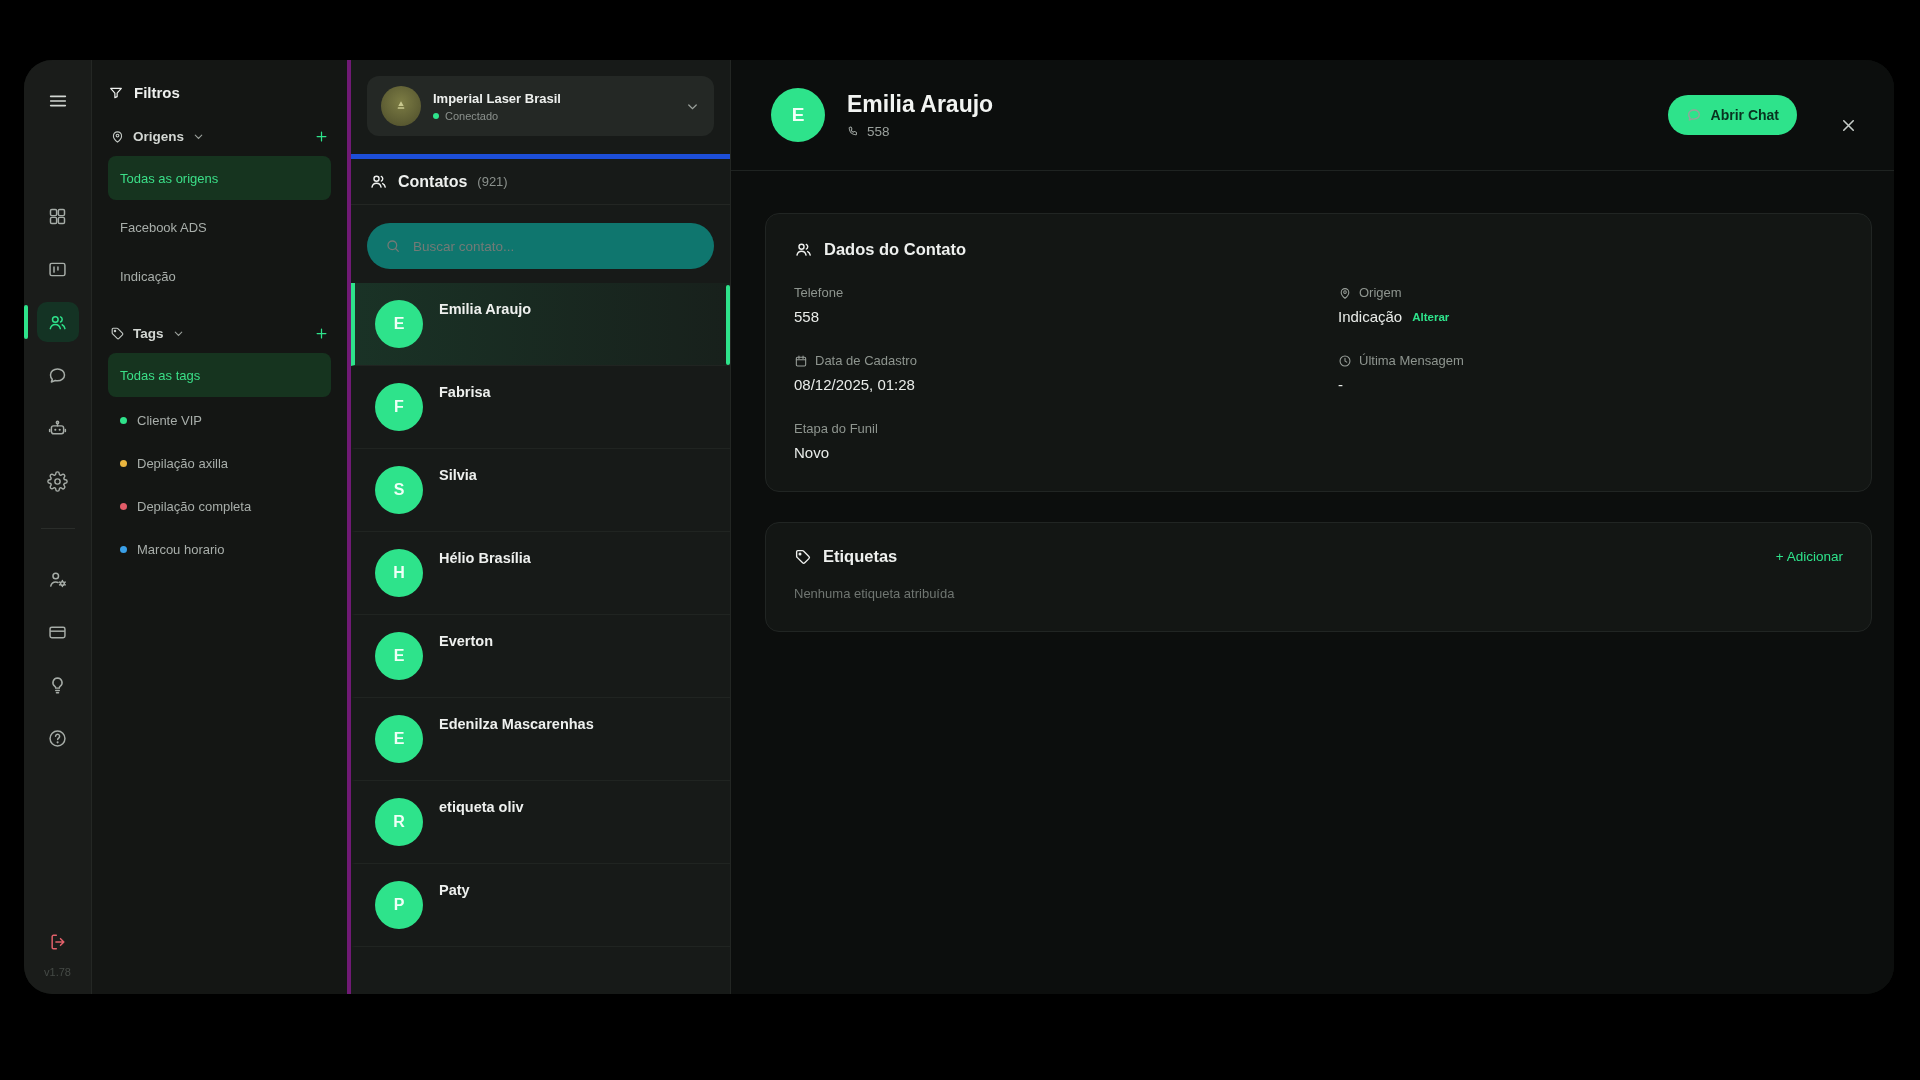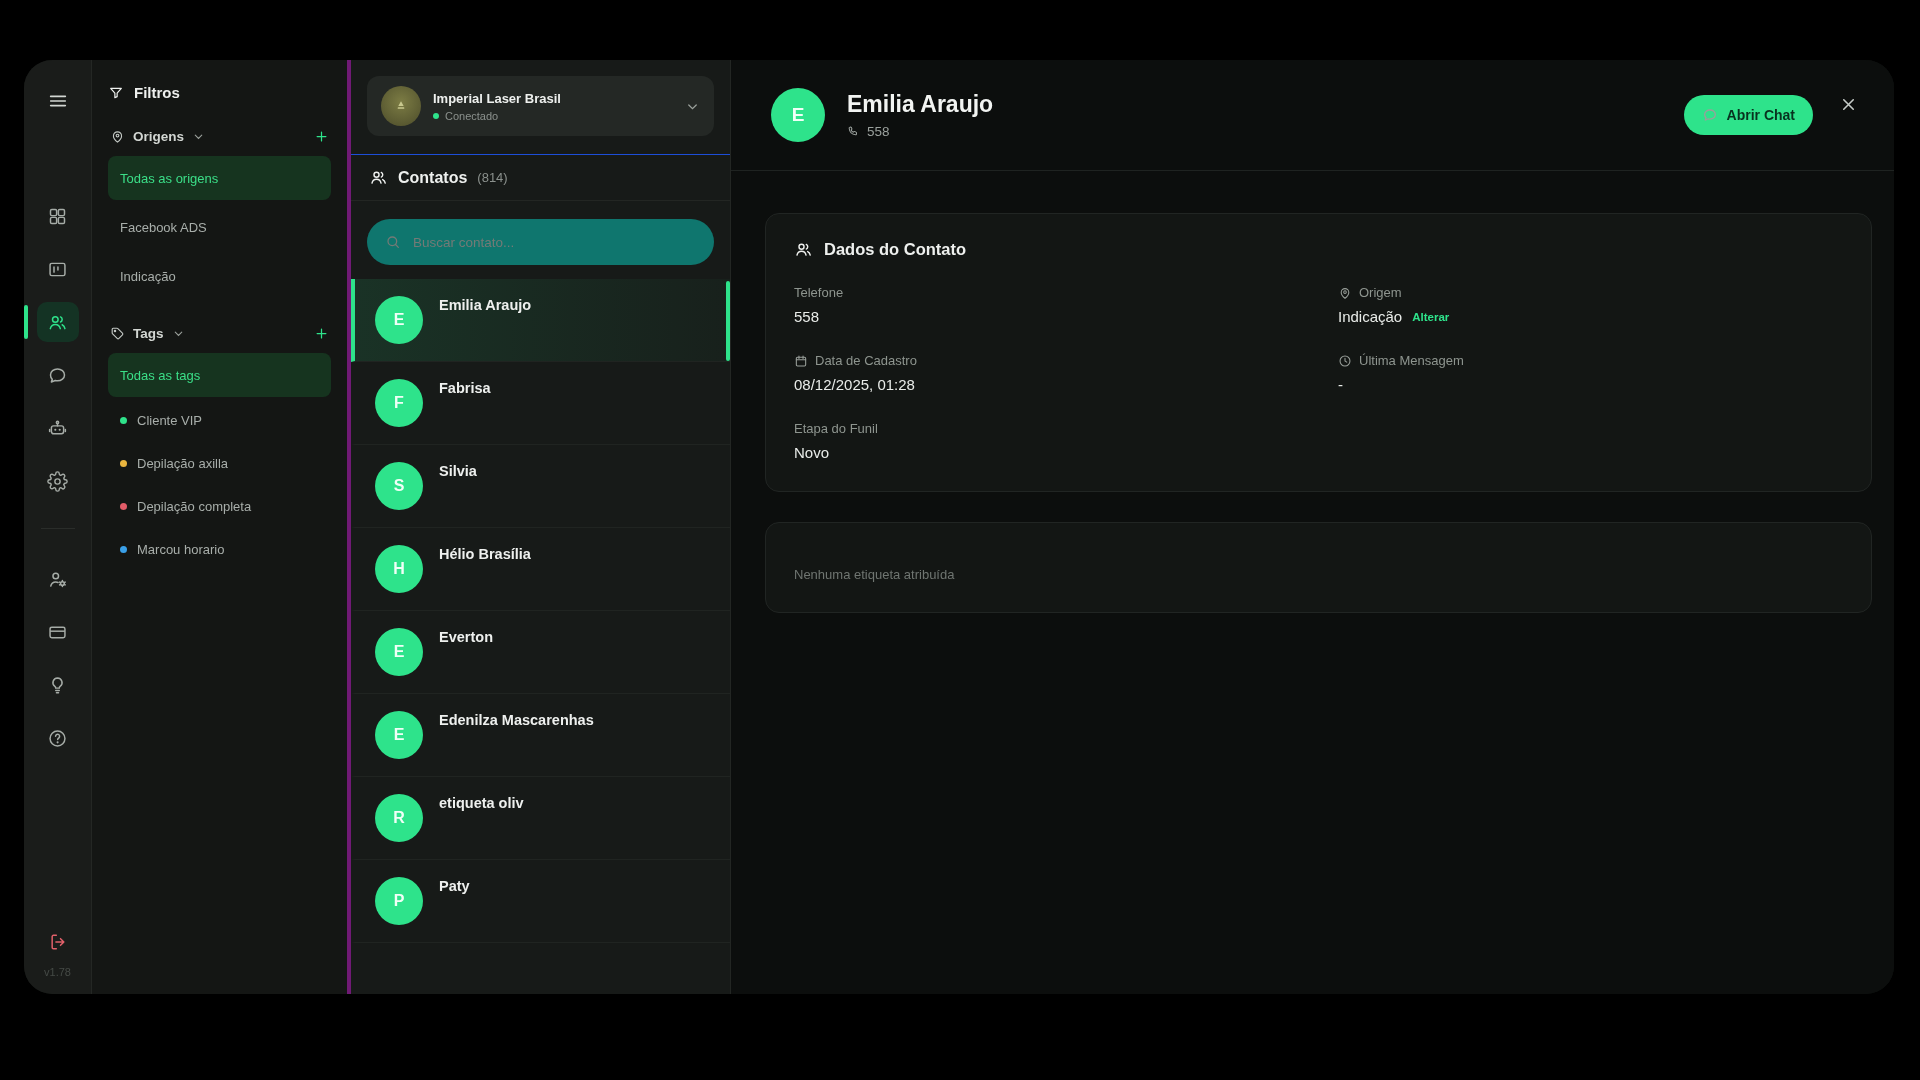--- a/index.html
+++ b/index.html
@@ -37,21 +37,21 @@
   .fitem.selected { background:#16341f; color:#3bdf88; }
   .titem { height:36px; display:flex; align-items:center; gap:10px; padding:0 12px; margin-bottom:7px;
            color:#a8aeaa; font-size:13px; cursor:pointer; }
   .dot { width:7px; height:7px; border-radius:50%; flex:0 0 7px; }
   .dot-g { background:#2fe38b; } .dot-y { background:#eab53e; }
   .dot-r { background:#e25c68; } .dot-b { background:#3aa0e8; }
 
   
   .contacts { width:380px; flex:0 0 380px; background:#171a18; border-right:1px solid #232623;
               display:flex; flex-direction:column; }
-  .ws-section { padding:16px 16px 18px; border-bottom:1px solid #1d4ed8; }
+  .ws-section { padding:16px 16px 18px; border-bottom:5px solid #1d4ed8; }
   .ws-card { background:#242825; border-radius:12px; padding:10px 14px; display:flex; align-items:center;
              gap:12px; cursor:pointer; }
   .ws-avatar { width:40px; height:40px; border-radius:50%; flex:0 0 40px;
                background:radial-gradient(circle at 50% 40%, #7c7c44, #4c4c2a); display:flex;
                align-items:center; justify-content:center; color:#c9c98f; font-size:13px; }
   .ws-info { flex:1; min-width:0; }
   .ws-name { color:#eef0ee; font-size:13px; font-weight:bold; }
   .ws-status { display:flex; align-items:center; gap:6px; margin-top:4px; color:#8b918d; font-size:11px; }
   .ws-dot { width:6px; height:6px; border-radius:50%; background:#2ee38b; }
   .c-header { display:flex; align-items:center; gap:10px; padding:13px 18px; border-bottom:1px solid #232623; }
@@ -78,21 +78,21 @@
   
   .detail { flex:1; background:#0c0e0d; display:flex; flex-direction:column; }
   .d-header { height:111px; flex:0 0 111px; border-bottom:1px solid #1f2321; display:flex;
               align-items:center; padding:0 36px 0 40px; }
   .d-avatar { width:54px; height:54px; border-radius:50%; background:#2ee38b; display:flex;
               align-items:center; justify-content:center; color:#f0fff7; font-size:19px;
               font-weight:bold; flex:0 0 54px; }
   .d-id { margin-left:22px; }
   .d-name { color:#f2f4f2; font-size:23px; font-weight:bold; }
   .d-phone { display:flex; align-items:center; gap:7px; color:#9aa09c; font-size:13.5px; margin-top:6px; }
-  .d-actions { margin-left:auto; display:flex; align-items:flex-start; gap:26px; }
+  .d-actions { margin-left:auto; display:flex; align-items:flex-end; gap:42px; }
   .btn-chat { display:flex; align-items:center; gap:9px; background:#2ee38b; color:#08321f;
               height:40px; padding:0 18px; border-radius:20px; border:none; font-size:14px;
               font-weight:bold; font-family:"Liberation Sans", sans-serif; cursor:pointer; }
   .d-close { color:#c6ccc8; cursor:pointer; display:flex; }
   .d-body { padding:42px 22px 0 34px; }
   .card { background:#131614; border:1px solid #212523; border-radius:14px; padding:26px 28px 30px; }
   .card-title-row { display:flex; align-items:center; gap:11px; color:#eef0ee; }
   .card-title { font-size:16.5px; font-weight:bold; }
   .fgrid { display:grid; grid-template-columns:544px 1fr; row-gap:28px; margin-top:26px; }
   .flabel { display:flex; align-items:center; gap:7px; color:#8e958f; font-size:13px; }
@@ -300,21 +300,21 @@
       <div class="c-header">
         <span class="chev" style="color:#eef0ee;">
           <svg width="19" height="19" viewBox="0 0 24 24" fill="none" stroke="currentColor" stroke-width="1.8" stroke-linecap="round">
               <circle cx="9.5" cy="8.5" r="3.2"></circle>
               <path d="M3.8 19c.7-3 2.9-4.7 5.7-4.7s5 1.7 5.7 4.7"></path>
               <path d="M15.5 5.6a3.2 3.2 0 010 5.8"></path>
               <path d="M17.3 14.6c1.7.8 2.8 2.3 3.2 4.4"></path>
             </svg>
         </span>
         <span class="c-title">Contatos</span>
-        <span class="c-count">(814)</span>
+        <span class="c-count">(921)</span>
       </div>
 
       <div class="c-search-wrap">
         <div class="c-search">
           <span class="chev" style="color:#747a76;">
             <svg width="16" height="16" viewBox="0 0 24 24" fill="none" stroke="currentColor" stroke-width="1.9" stroke-linecap="round">
                 <circle cx="11" cy="11" r="6.5"></circle>
                 <path d="M20 20l-4.2-4.2"></path>
               </svg>
           </span>
@@ -460,19 +460,31 @@
                   <span>Etapa do Funil</span>
                 </div>
               <div class="fvalue">
                   <span>Novo</span>
                 </div>
             </div>
           </div>
         </div>
 
         <div class="card card2">
+          <div class="head">
+            <div class="card-title-row">
+              <span class="chev" style="color:#eef0ee;">
+                <svg width="18" height="18" viewBox="0 0 24 24" fill="none" stroke="currentColor" stroke-width="1.8" stroke-linejoin="round">
+                    <path d="M3.5 11.2V5A1.5 1.5 0 015 3.5h6.2a2 2 0 011.4.6l7.3 7.3a2 2 0 010 2.8l-5.6 5.6a2 2 0 01-2.8 0l-7.3-7.3a2 2 0 01-.7-1.3z"></path>
+                    <circle cx="8" cy="8" r="1.1"></circle>
+                  </svg>
+              </span>
+              <span class="card-title">Etiquetas</span>
+            </div>
+            <span class="add-link">+ Adicionar</span>
+          </div>
           <div class="empty">Nenhuma etiqueta atribuída</div>
         </div>
       </div>
     </div>
 
   </div>
 </div>
 
 </body></html>

